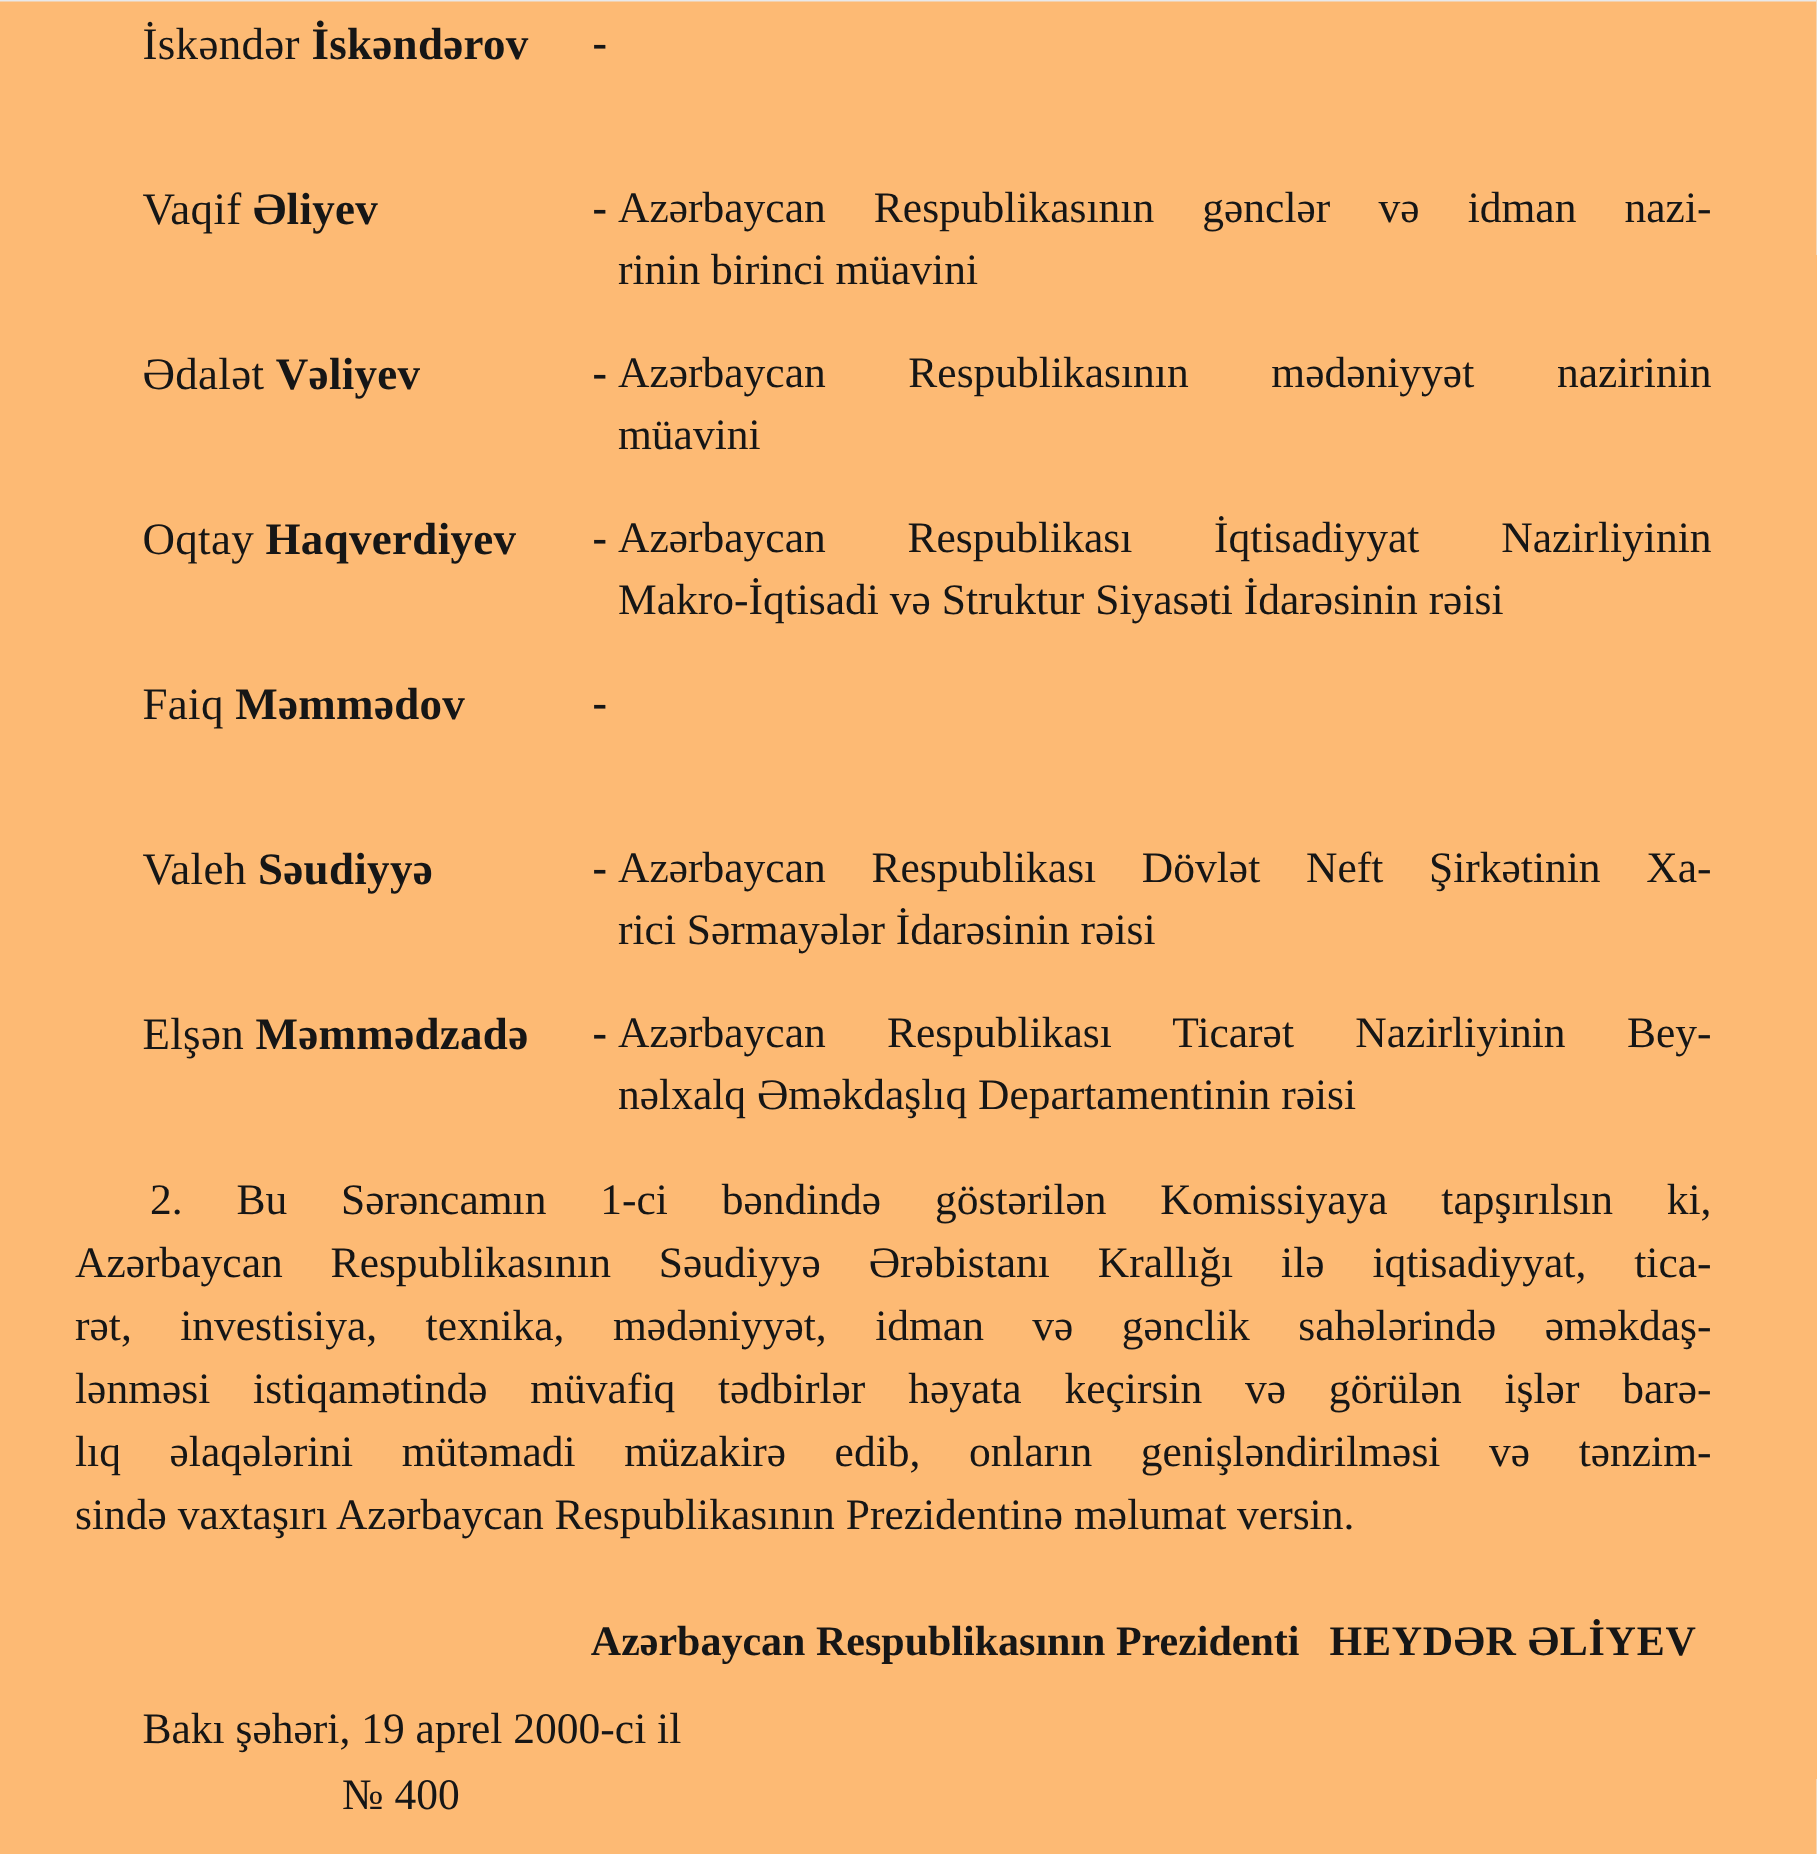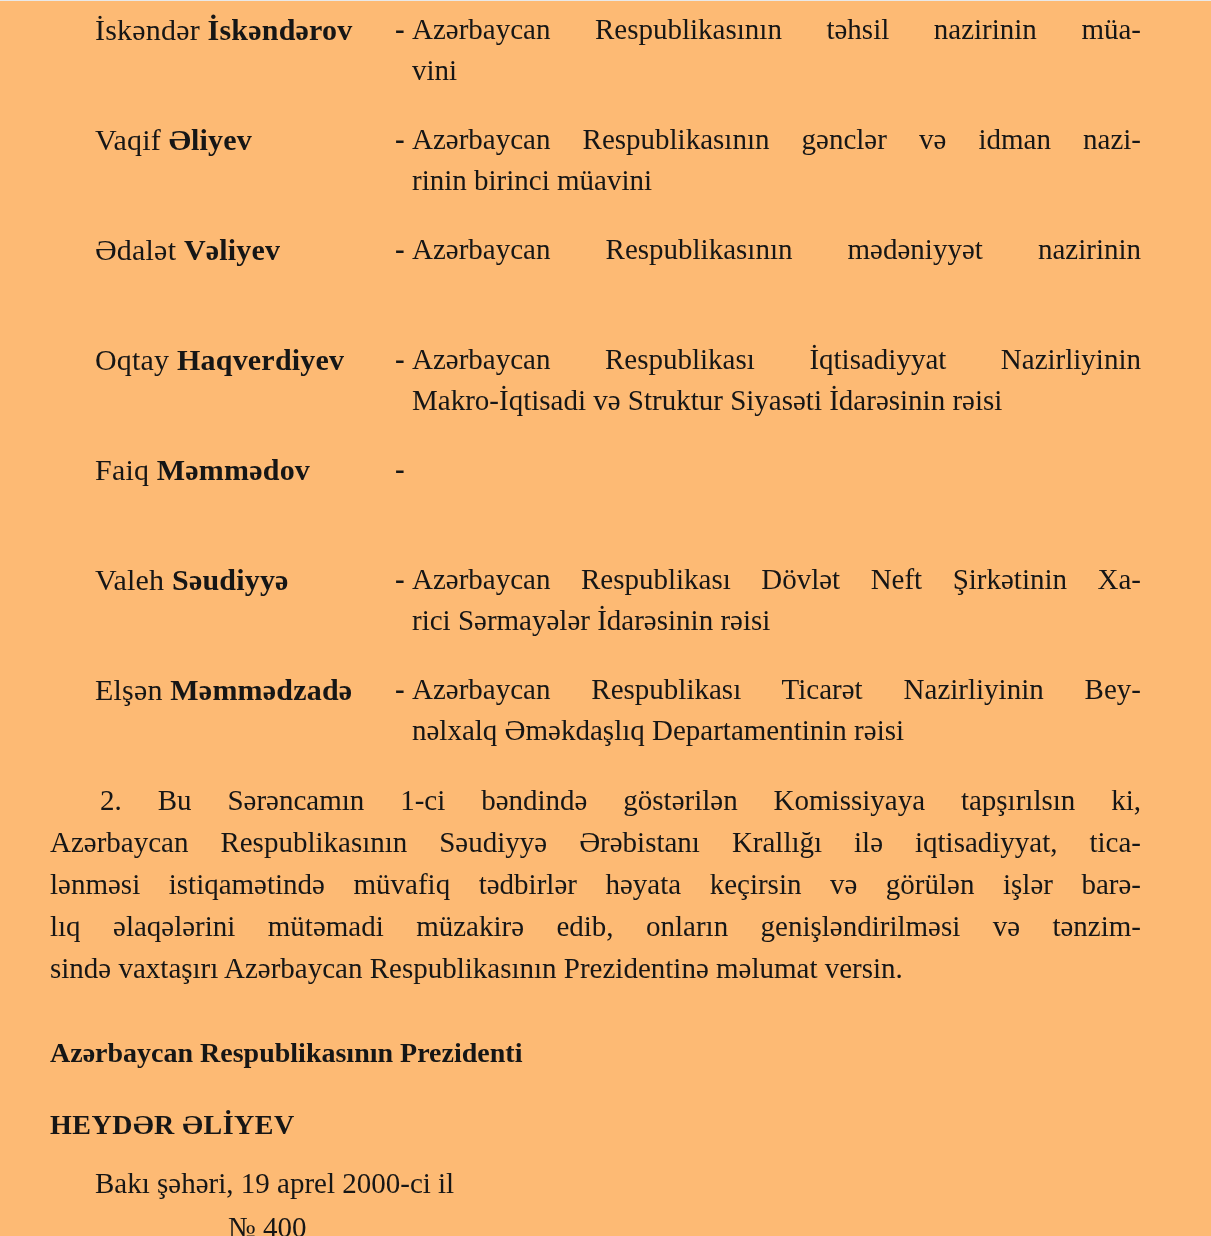--- a/index.html
+++ b/index.html
@@ -64,26 +64,25 @@
   }
   .decree-paragraph .indent {
     text-indent: 50px;
   }
   
   .signature-row {
     margin-top: 44px;
     display: flex;
     justify-content: flex-end;
     align-items: baseline;
-    gap: 32px;
+    gap: 20px;
     padding-right: 10px;
     font-weight: bold;
     font-size: 28px;
     line-height: 40px;
-    flex-direction: column;
   }
   .signature-name {
     letter-spacing: 0.5px;
   }
   
   .footer-block {
     margin-top: 16px;
     font-size: 29px;
     line-height: 44px;
   }
@@ -97,40 +96,37 @@
 </head>
 <body>
 
 <div class="page">
 
   <div class="member-list">
 
     <div class="member-row">
       <div class="member-name"><span>İskəndər</span> <span class="surname">İskəndərov</span></div>
       <div class="member-dash">-</div>
-      <div class="member-desc">
-        <div class="jline">Azərbaycan Respublikasının təhsil nazirinin müa-</div>
-        <div class="nline">vini</div>
-      </div>
     </div>
 
     <div class="member-row">
       <div class="member-name"><span>Vaqif</span> <span class="surname">Əliyev</span></div>
       <div class="member-dash">-</div>
       <div class="member-desc">
         <div class="jline">Azərbaycan Respublikasının gənclər və idman nazi-</div>
         <div class="nline">rinin birinci müavini</div>
       </div>
     </div>
 
     <div class="member-row">
       <div class="member-name"><span>Ədalət</span> <span class="surname">Vəliyev</span></div>
       <div class="member-dash">-</div>
       <div class="member-desc">
         <div class="jline">Azərbaycan Respublikasının mədəniyyət nazirinin</div>
+        <div class="nline">müavini</div>
       </div>
     </div>
 
     <div class="member-row">
       <div class="member-name"><span>Oqtay</span> <span class="surname">Haqverdiyev</span></div>
       <div class="member-dash">-</div>
       <div class="member-desc">
         <div class="jline">Azərbaycan Respublikası İqtisadiyyat Nazirliyinin</div>
         <div class="nline">Makro-İqtisadi və Struktur Siyasəti İdarəsinin rəisi</div>
       </div>
@@ -157,20 +153,21 @@
         <div class="jline">Azərbaycan Respublikası Ticarət Nazirliyinin Bey-</div>
         <div class="nline">nəlxalq Əməkdaşlıq Departamentinin rəisi</div>
       </div>
     </div>
 
   </div>
 
   <div class="decree-paragraph">
     <div class="jline indent">2. Bu Sərəncamın 1-ci bəndində göstərilən Komissiyaya tapşırılsın ki,</div>
     <div class="jline">Azərbaycan Respublikasının Səudiyyə Ərəbistanı Krallığı ilə iqtisadiyyat, tica-</div>
+    <div class="jline">rət, investisiya, texnika, mədəniyyət, idman və gənclik sahələrində əməkdaş-</div>
     <div class="jline">lənməsi istiqamətində müvafiq tədbirlər həyata keçirsin və görülən işlər barə-</div>
     <div class="jline">lıq əlaqələrini mütəmadi müzakirə edib, onların genişləndirilməsi və tənzim-</div>
     <div class="nline">sində vaxtaşırı Azərbaycan Respublikasının Prezidentinə məlumat versin.</div>
   </div>
 
   <div class="signature-row">
     <span class="signature-title">Azərbaycan Respublikasının Prezidenti</span>
     <span class="signature-name">HEYDƏR ƏLİYEV</span>
   </div>
 

